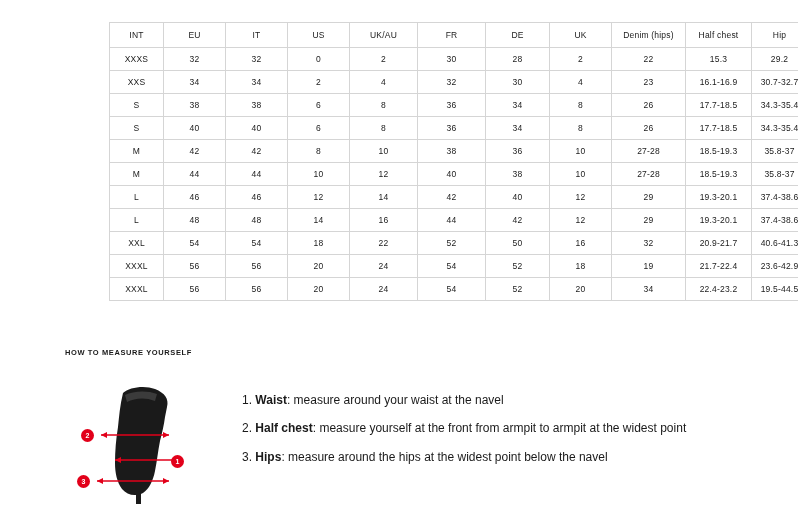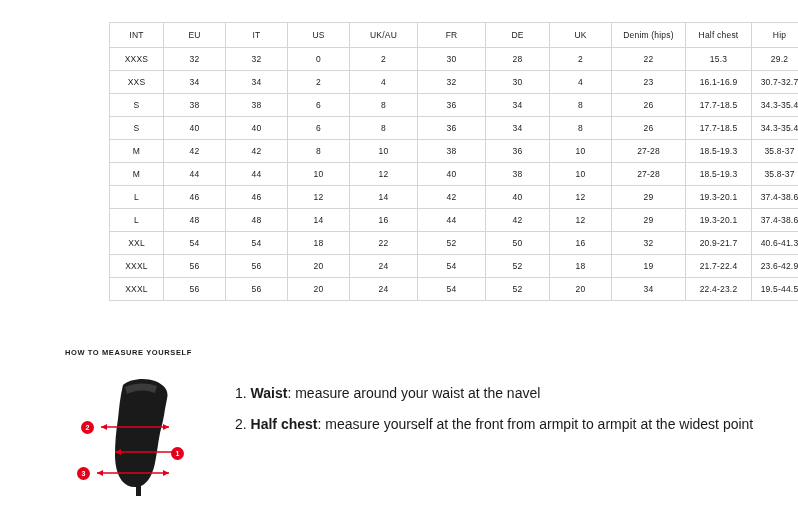--- a/index.html
+++ b/index.html
@@ -66,43 +66,44 @@
     position: absolute;
     left: 65px;
     top: 348px;
     width: 700px;
   }
   .howto-title {
     font-size: 7.5px;
     font-weight: bold;
     letter-spacing: 0.6px;
     color: #1a1a1a;
-    margin-bottom: 16px;
+    margin-bottom: 24px;
   }
   .howto-body {
     position: relative;
     display: flex;
     align-items: flex-start;
   }
   .figure-area {
     position: relative;
     width: 120px;
     height: 125px;
     margin-left: 20px;
     flex: none;
   }
   .steps {
     margin-left: 30px;
     padding-top: 12px;
   }
   .step {
-    font-size: 14px;
+    font-size: 12px;
     color: #1a1a1a;
     margin-bottom: 14px;
     line-height: 1.2;
+    margin-left: 7px;
   }
   .step b { font-weight: bold; }
 
   .bullet {
     position: absolute;
     width: 13px;
     height: 13px;
     border-radius: 50%;
     background: #e2001a;
     color: #ffffff;
@@ -335,18 +336,22 @@
 
       <div class="steps">
         <div class="step">
           <span>1.</span>
           <b>Waist</b><span>: measure around your waist at the navel</span>
         </div>
         <div class="step">
           <span>2.</span>
           <b>Half chest</b><span>: measure yourself at the front from armpit to armpit at the widest point</span>
         </div>
+        <div class="step">
+          <span>3.</span>
+          <b>Hips</b><span>: measure around the hips at the widest point below the navel</span>
+        </div>
       </div>
 
     </div>
   </div>
 
 </div>
 
 </body></html>

